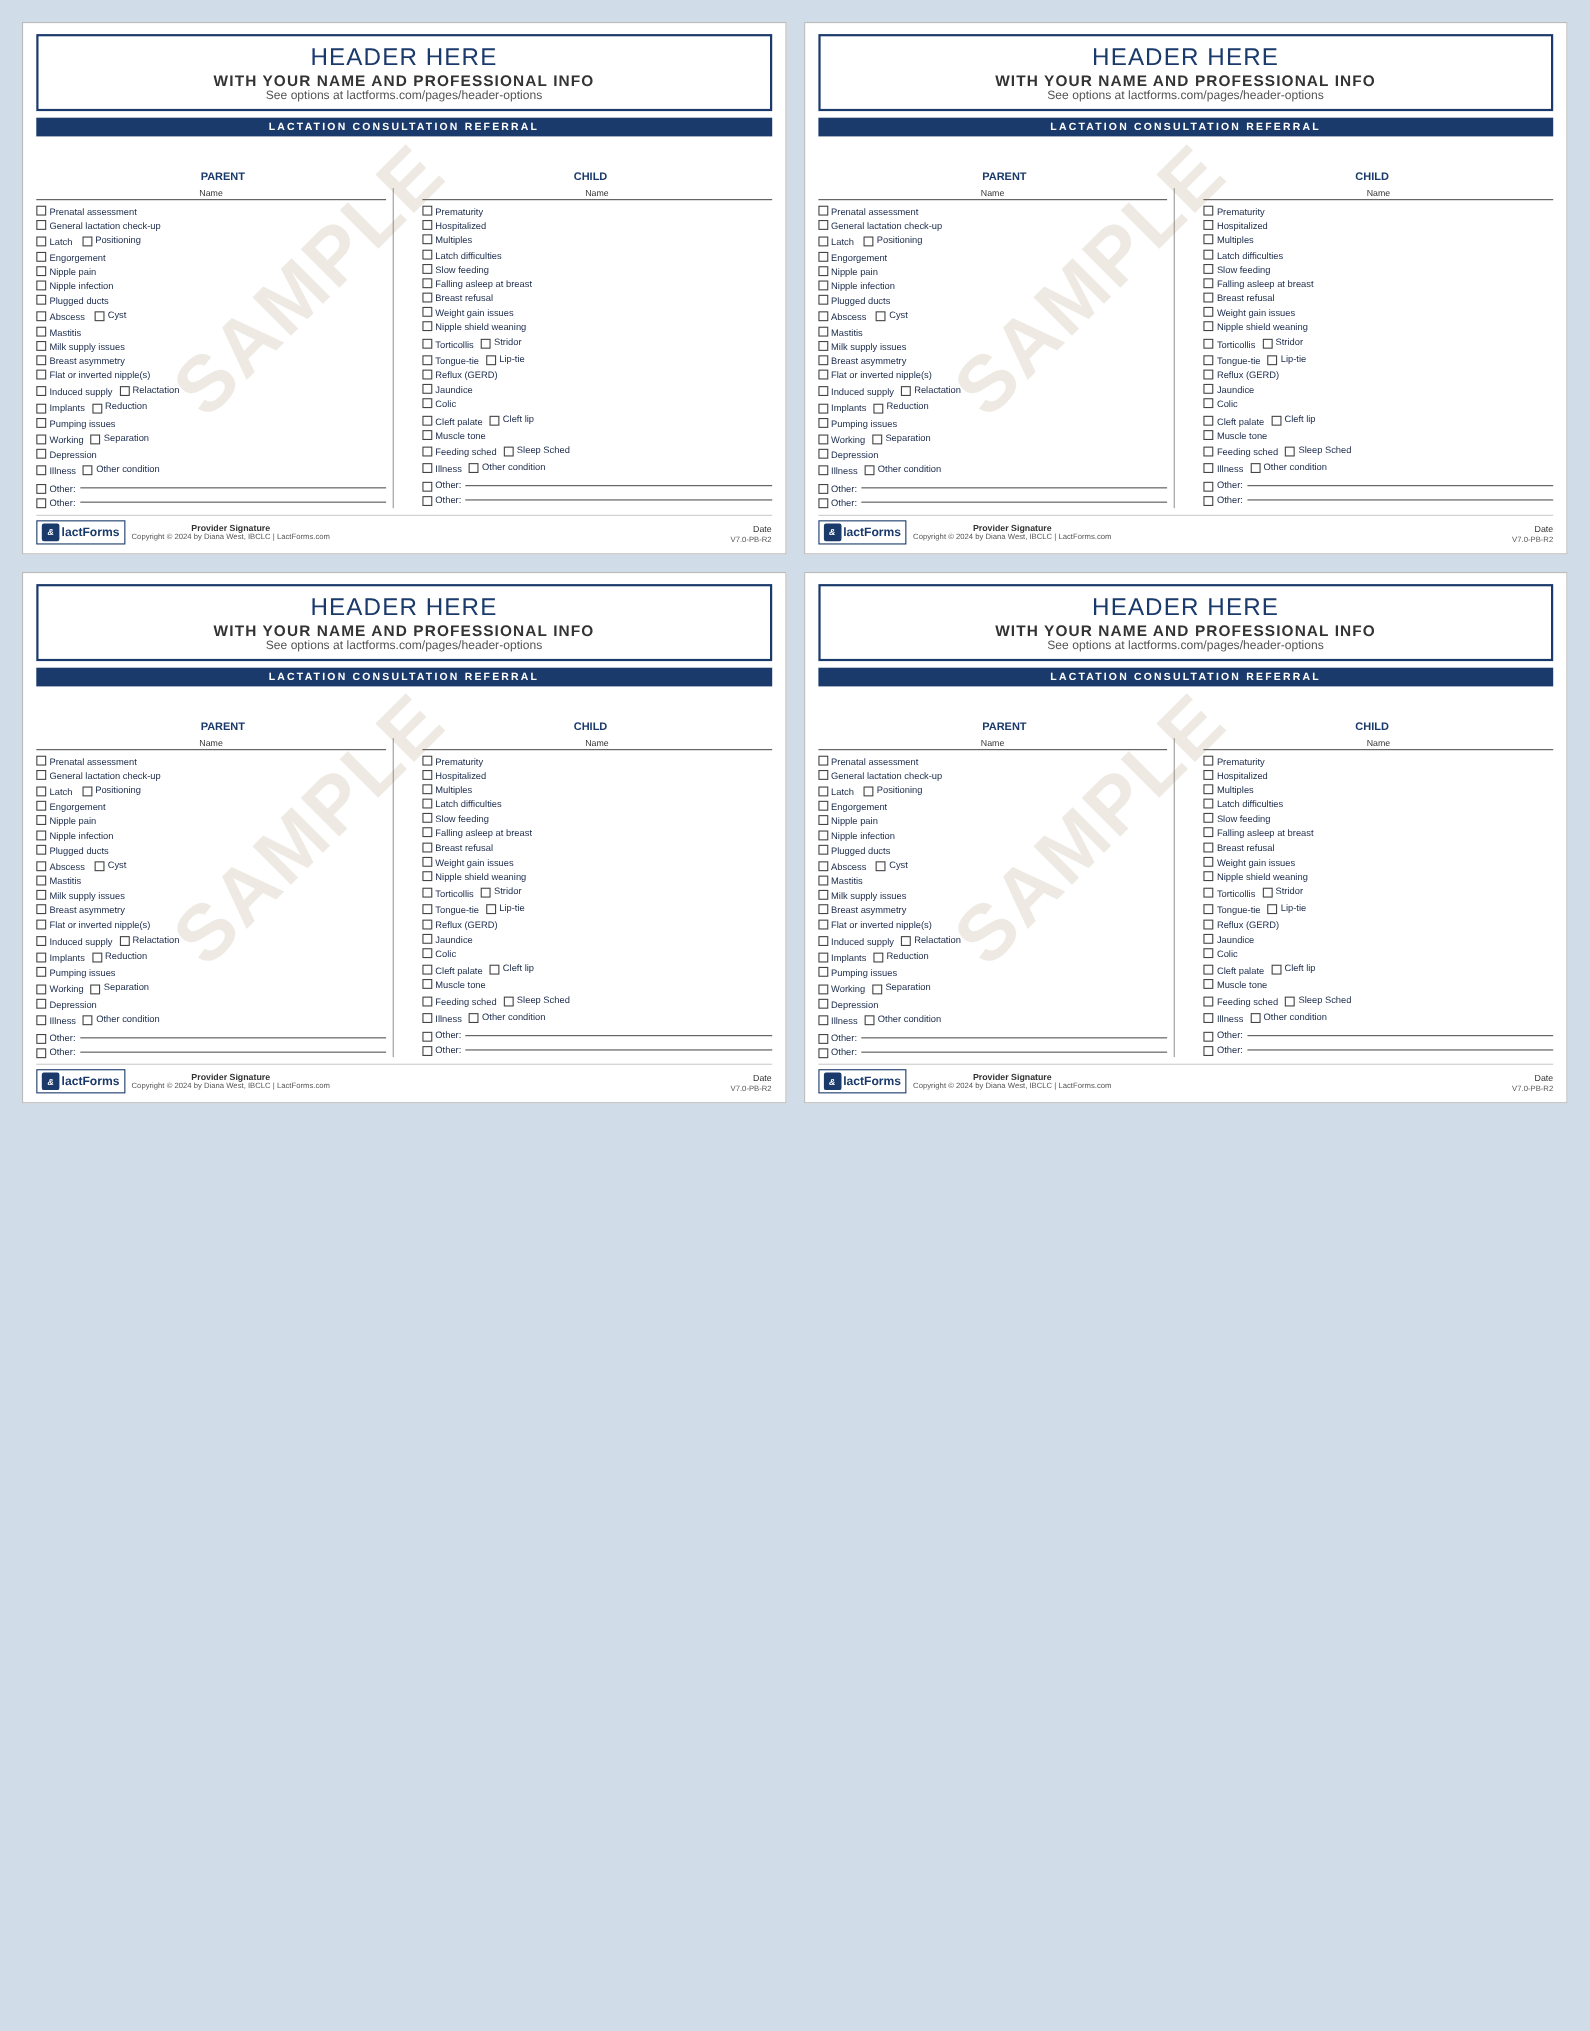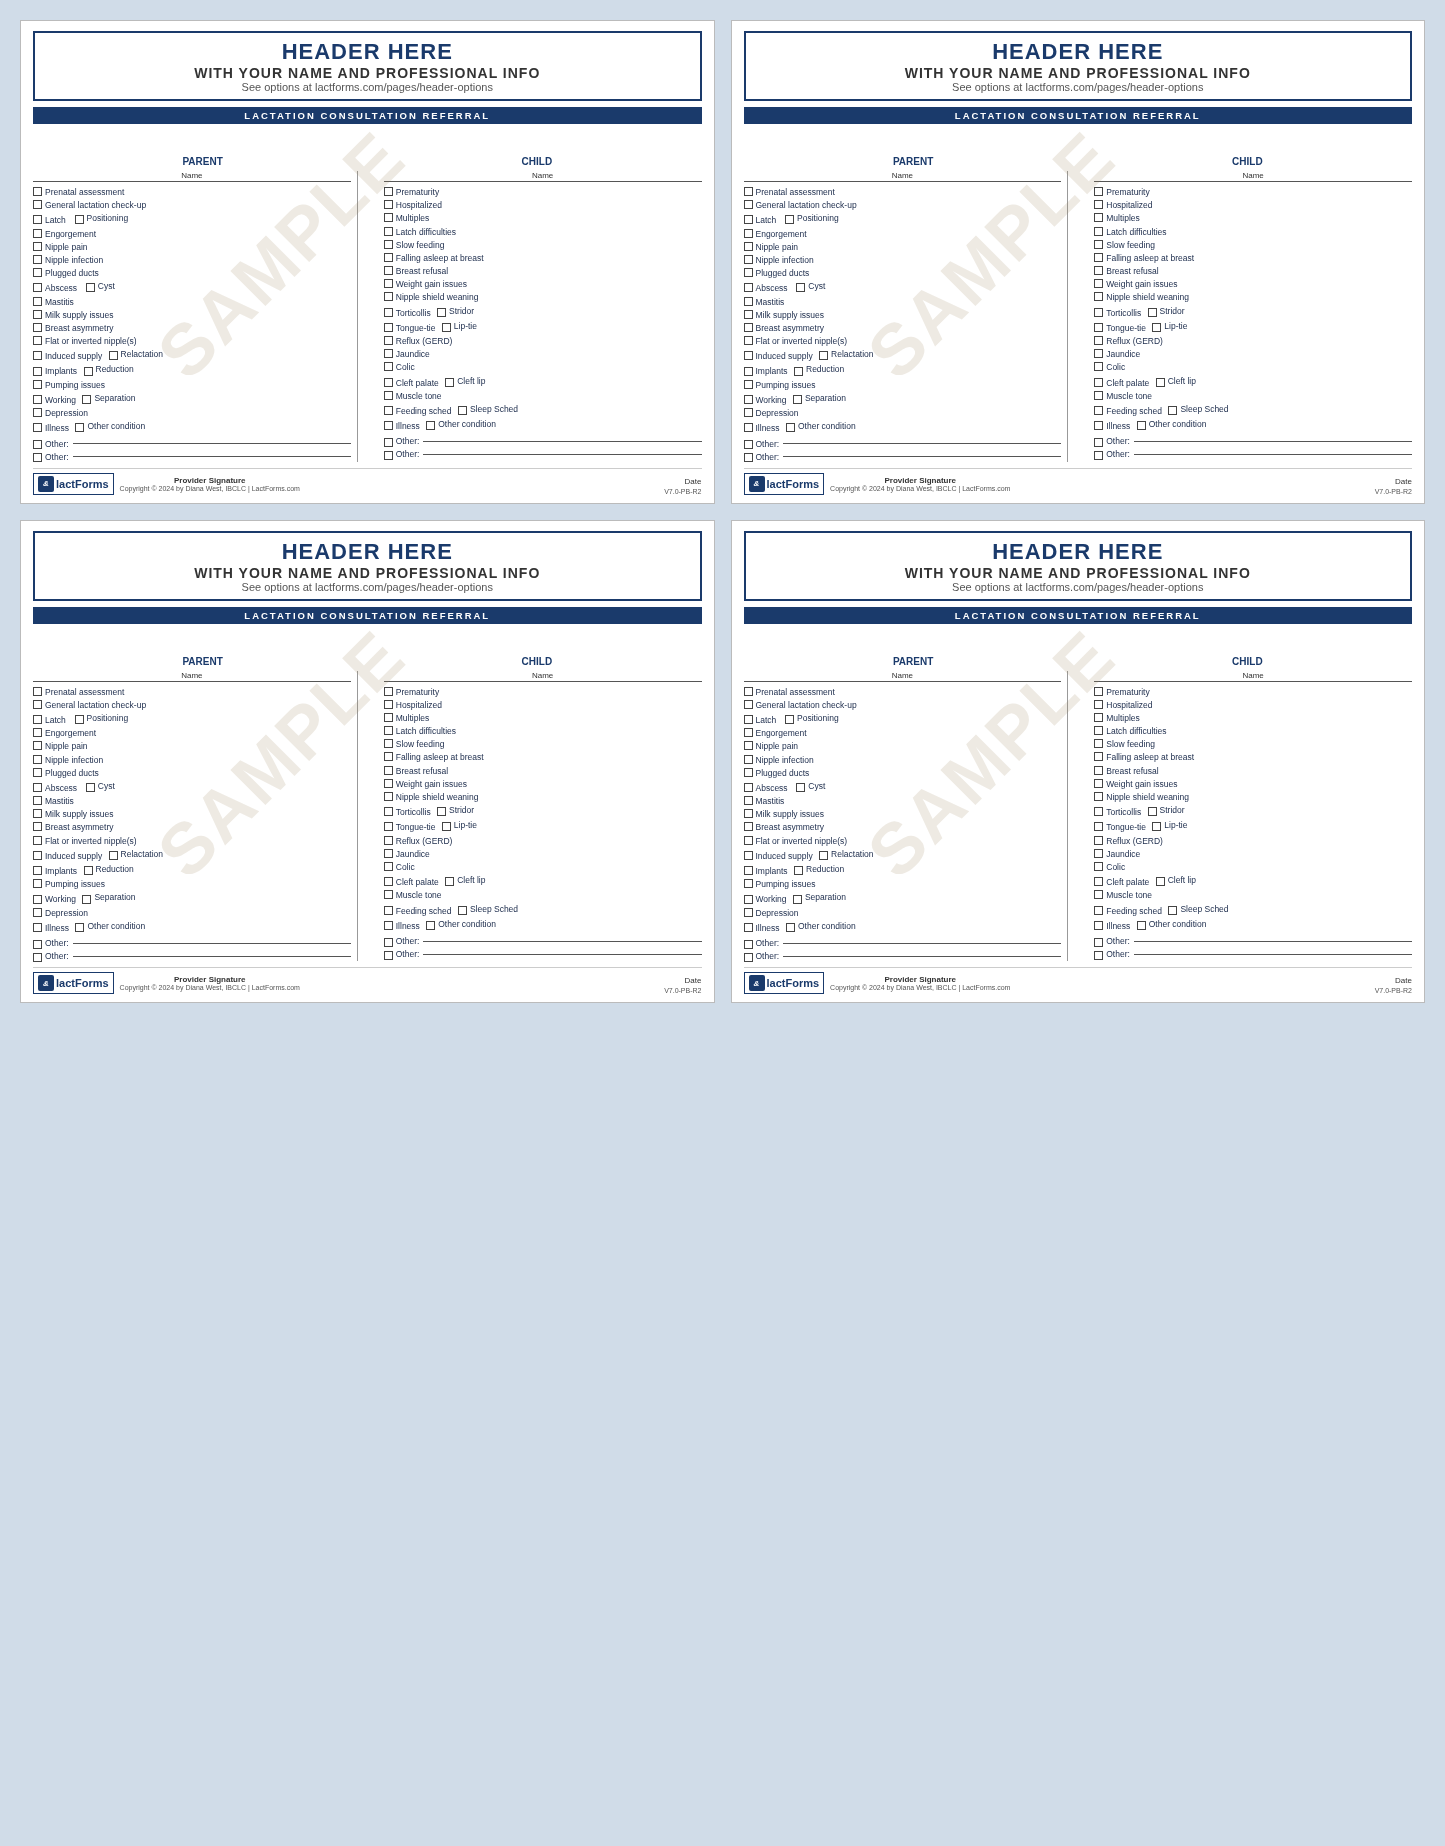--- a/index.html
+++ b/index.html
@@ -25,21 +25,21 @@
     }
     
     .header-box {
       border: 2px solid #1a3a6b;
       text-align: center;
       padding: 6px 4px;
       margin-bottom: 6px;
     }
     .header-main {
       font-size: 22px;
-      font-weight: 700;
+      font-weight: 400;
       color: #1a3a6b;
       letter-spacing: 1px;
       text-transform: uppercase;
     }
     .header-sub1 {
       font-size: 14px;
       font-weight: bold;
       color: #333;
       text-transform: uppercase;
       letter-spacing: 1px;

